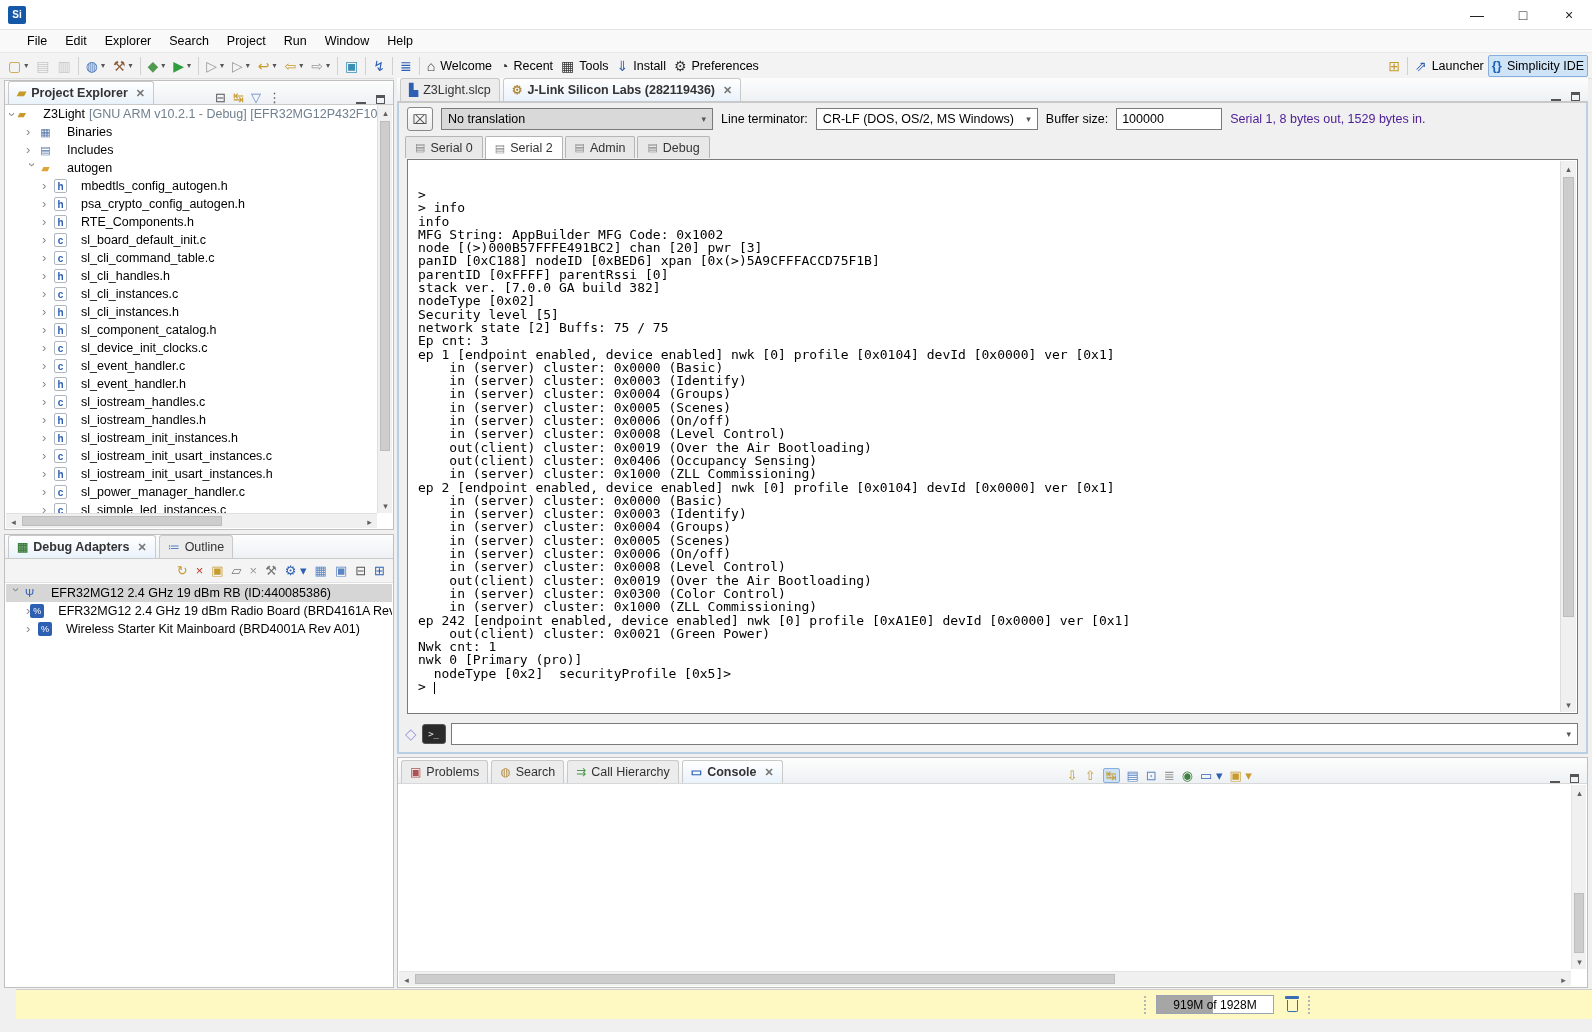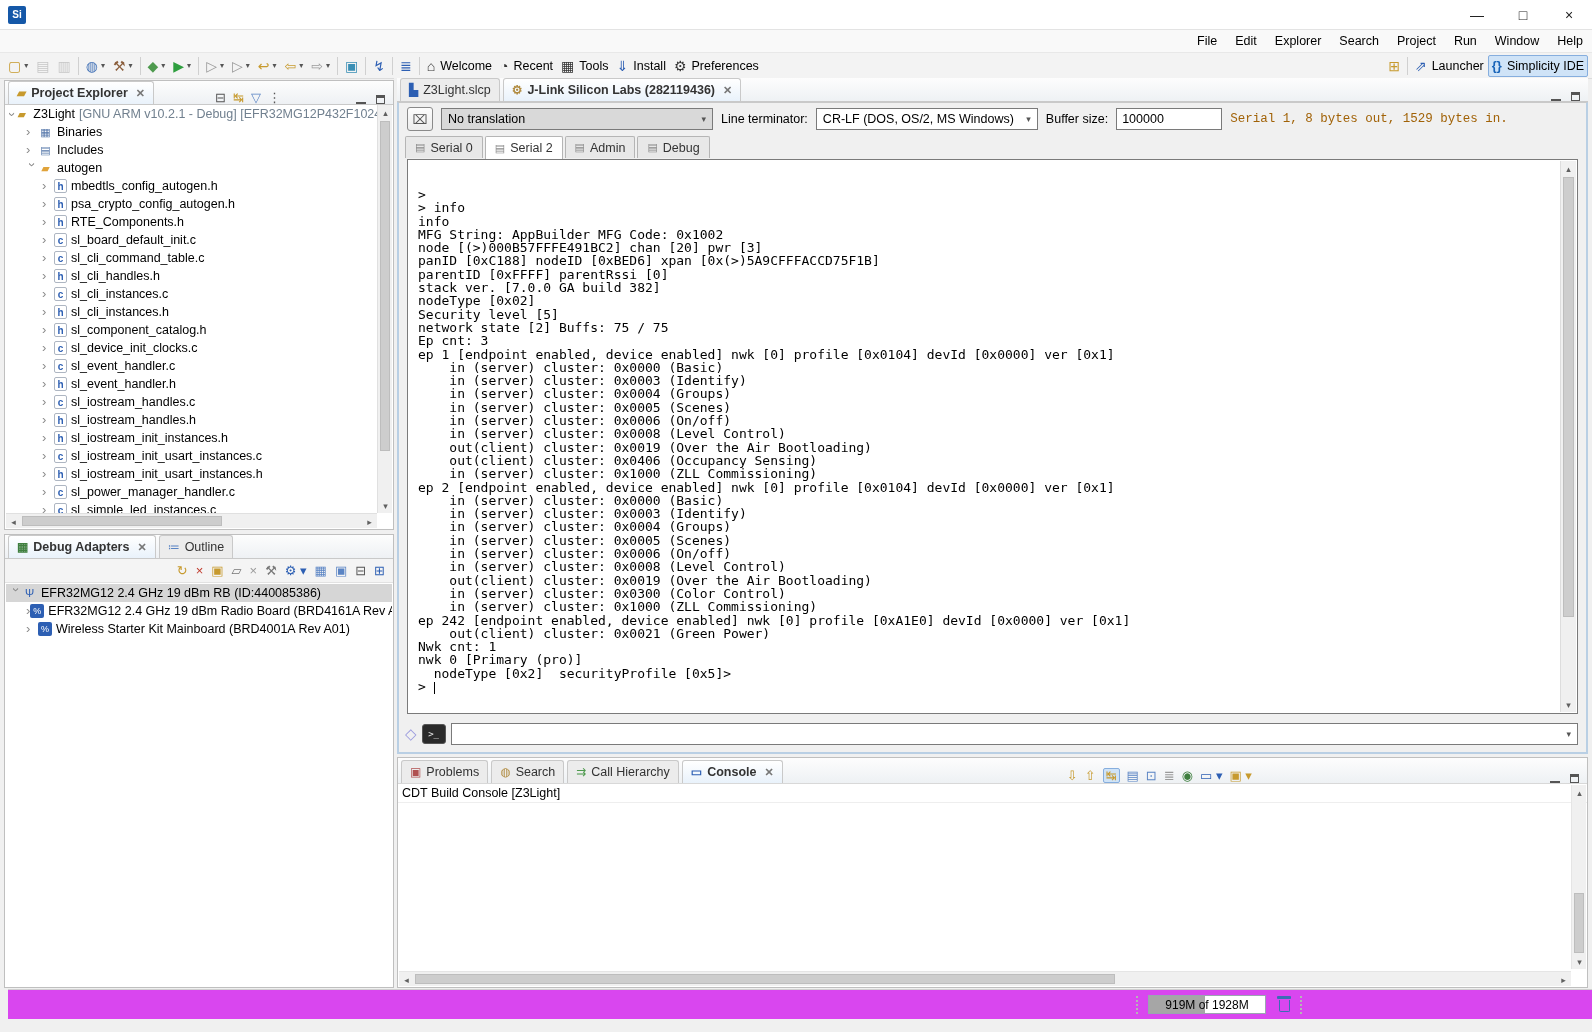--- a/index.html
+++ b/index.html
@@ -9,21 +9,21 @@
     font-size:12.5px; color:#000;
     background:#f0f0f0;
     position:relative; overflow:hidden;
   }
   
   #titlebar{position:absolute;left:0;top:0;right:0;height:30px;background:#fff;display:flex;align-items:center;border-bottom:1px solid #e3e3e3;}
   .app-icon{width:18px;height:18px;margin:0 7px 0 8px;background:#1558a8;color:#fff;font-size:10px;font-weight:bold;display:flex;align-items:center;justify-content:center;border-radius:2px;}
   #win-controls{margin-left:auto;display:flex;height:100%;}
   .win-btn{width:46px;height:100%;display:flex;align-items:center;justify-content:center;font-size:14px;color:#222;}
   
-  #menubar{position:absolute;left:0;top:30px;right:0;height:23px;background:#f9f9f9;display:flex;align-items:center;padding-left:6px;border-bottom:1px solid #e8e8e8;justify-content:flex-end;}
+  #menubar{position:absolute;left:0;top:30px;right:0;height:23px;background:#f9f9f9;display:flex;align-items:center;padding-left:18px;border-bottom:1px solid #e8e8e8;}
   .menu-item{padding:3px 9px;}
   
   #toolbar{position:absolute;left:0;top:53px;right:0;height:26px;background:#f3f3f3;border-bottom:1px solid #dcdcdc;display:flex;align-items:center;padding:0 4px;}
   #main-toolbar-left{display:flex;align-items:center;height:100%;}
   #toolbar-right{margin-left:auto;display:flex;align-items:center;height:100%;}
   .tb-btn{display:flex;align-items:center;height:22px;padding:0 3px;border:1px solid transparent;border-radius:2px;gap:3px;}
   .tb-btn.disabled{opacity:.5;}
   .tb-btn.active-persp{background:#cfe3f7;border-color:#86aede;}
   .tb-glyph{font-size:14px;line-height:14px;}
   .tb-label{margin-left:2px;}
@@ -41,21 +41,21 @@
   .mm-max{display:inline-block;width:9px;height:9px;border:1.5px solid #555;border-top-width:3px;}
   .panel-toolbar-icons{display:flex;align-items:center;gap:7px;padding-right:6px;margin-left:auto;}
   .pt-icon{font-size:13px;line-height:13px;}
   
   #pe-panel{position:absolute;left:4px;top:80px;width:390px;height:450px;background:#fff;border:1px solid #bfbfbf;}
   #pe-tree{position:absolute;left:1px;right:16px;top:24px;bottom:16px;overflow:hidden;background:#fff;}
   .tree-row{display:flex;align-items:center;height:18px;white-space:nowrap;}
   .tree-row.selected{background:#d6d6d6;}
   .chevron{display:inline-block;width:12px;color:#8a8a8a;font-size:13px;transform:translateY(-1px);}
   .chevron.open{transform:rotate(90deg);}
-  .tlabel{margin-left:4px;}
+  .tlabel{margin-left:14px;}
   .tdeco{color:#71808f;margin-left:4px;}
   .ticon{display:inline-flex;align-items:center;justify-content:center;width:15px;height:15px;font-size:11px;flex:none;}
   .ticon.boxed{border:1px solid #aeb6c2;background:#fff;border-radius:2px;font-weight:bold;font-size:10px;width:13px;height:14px;}
   .ticon.chip{background:#2d5fb3;color:#fff;border-radius:2px;font-size:9px;width:14px;height:14px;}
   .scroll-v{position:absolute;top:24px;right:1px;bottom:16px;width:15px;background:#f0f0f0;border-left:1px solid #e0e0e0;}
   .scroll-h{position:absolute;left:1px;right:16px;bottom:1px;height:15px;background:#f0f0f0;border-top:1px solid #e0e0e0;}
   .sb-arrow{position:absolute;color:#606060;font-size:9px;width:15px;height:15px;display:flex;align-items:center;justify-content:center;}
   .sb-thumb{position:absolute;background:#cdcdcd;border:1px solid #bdbdbd;}
   #debug-panel{position:absolute;left:4px;top:534px;width:390px;height:454px;background:#fff;border:1px solid #bfbfbf;}
   #da-toolbar{display:flex;justify-content:flex-end;align-items:center;gap:8px;height:24px;padding:0 8px;background:#f4f4f4;border-bottom:1px solid #e2e2e2;}
@@ -64,21 +64,21 @@
   #editor-tabbar{position:absolute;left:397px;top:78px;right:4px;height:24px;}
   #serial-panel{position:absolute;left:397px;top:102px;right:4px;height:652px;background:#f0f0f0;border:2px solid #b9cfe4;border-top:1px solid #c9c9c9;}
   #serial-toolbar{position:absolute;left:0;right:0;top:0;height:32px;display:flex;align-items:center;gap:8px;padding:0 8px;}
   .icon-btn{width:26px;height:24px;border:1px solid #8a8a8a;border-radius:3px;background:linear-gradient(#fdfdfd,#ececec);display:flex;align-items:center;justify-content:center;font-size:13px;color:#555;}
   .combo{height:22px;border:1px solid #7a7a7a;background:#fff;display:flex;align-items:center;padding:0 6px;gap:6px;}
   .combo .combo-caret{margin-left:auto;color:#555;font-size:9px;}
   #combo-translation{width:272px;background:#d9d9d9;}
   #combo-terminator{width:222px;}
   .field-label{white-space:nowrap;}
   #buffer-input{width:106px;height:22px;border:1px solid #7a7a7a;padding:0 5px;font-family:"Liberation Sans",sans-serif;font-size:12.5px;}
-  #serial-status{white-space:nowrap;color:#a16207;font-family:Liberation Mono, monospace;}
+  #serial-status{white-space:nowrap;color:#4c1d95;}
   #serial-tabbar{position:absolute;left:6px;top:33px;height:22px;display:flex;gap:2px;}
   .stab{display:flex;align-items:center;gap:5px;padding:0 9px;height:22px;border:1px solid #b5b5b5;border-bottom:none;background:#e8e8e8;border-radius:2px 2px 0 0;color:#333;}
   .stab.active{background:#fff;height:23px;z-index:2;}
   .stab .kb{color:#8a8a8a;font-size:11px;}
   #terminal-wrap{position:absolute;left:8px;right:8px;top:56px;bottom:38px;border:1px solid #7a7a7a;background:#fff;}
   #terminal-pre{position:absolute;left:2px;top:0;right:18px;bottom:0;overflow:hidden;margin:0;padding:28px 4px 4px 8px;font-family:"DejaVu Sans Mono",monospace;font-size:13px;line-height:13.3px;color:#000;white-space:pre;}
   #terminal-cursor{display:inline-block;width:1px;height:12px;background:#000;vertical-align:text-bottom;}
   #terminal-scroll{position:absolute;top:1px;right:1px;bottom:1px;width:16px;background:#f0f0f0;border-left:1px solid #ddd;}
   #input-row{position:absolute;left:6px;right:8px;bottom:6px;height:24px;display:flex;align-items:center;gap:5px;}
   .tag-icon{color:#9a9ade;font-size:15px;}
@@ -88,21 +88,21 @@
   
   #bottom-panel{position:absolute;left:397px;top:757px;right:4px;height:231px;background:#fff;border:1px solid #bfbfbf;}
   #bottom-tabbar-row{display:flex;align-items:flex-end;height:26px;background:linear-gradient(#fdfdfd,#eef1f4);border-bottom:1px solid #d8d8d8;}
   #console-title{padding:2px 4px;border-bottom:1px solid #eee;}
   #console-clip{position:absolute;left:4px;right:20px;top:46px;bottom:40px;overflow:hidden;}
   #console-pre{position:relative;top:-7px;margin:0;font-family:"DejaVu Sans Mono",monospace;font-size:12px;line-height:14px;color:#000;white-space:pre;}
   #console-scroll-v{position:absolute;top:27px;right:1px;bottom:18px;width:15px;background:#f0f0f0;border-left:1px solid #e5e5e5;}
   #console-scroll-h{position:absolute;left:1px;right:16px;bottom:1px;height:15px;background:#f0f0f0;border-top:1px solid #e5e5e5;}
   .hl-icon{background:#cfe3f7;border:1px solid #86aede;border-radius:2px;padding:0 2px;}
   
-  #statusbar{position:absolute;left:8px;top:989px;right:0;height:30px;background:#d946ef;border-top:1px solid #cfcfcf;display:flex;align-items:center;padding-left:36px;}
+  #statusbar{position:absolute;left:16px;top:989px;right:0;height:30px;background:#fef9c3;border-top:1px solid #cfcfcf;display:flex;align-items:center;padding-left:36px;}
   #heap-widget{position:absolute;left:1140px;top:5px;width:118px;height:19px;border:1px solid #9aa5b1;background:#fff;overflow:hidden;}
   #heap-fill{position:absolute;left:0;top:0;bottom:0;background:#a6a6a6;}
   #heap-text{position:absolute;inset:0;display:flex;align-items:center;justify-content:center;font-size:12px;}
   #gc-trash{position:absolute;left:1268px;top:6px;width:16px;height:17px;}
   .trash-lid{width:14px;height:3px;background:#3a6db5;margin:0 auto;border-radius:1px;}
   .trash-body{width:11px;height:12px;border:1.5px solid #3a6db5;border-top:none;margin:1px auto 0;border-radius:0 0 2px 2px;}
   .grip{width:4px;height:18px;border-left:2px dotted #b5b5b5;position:absolute;top:6px;}
   .sash-v{position:absolute;left:394px;top:78px;width:3px;bottom:44px;background:#f0f0f0;}
   .gold{color:#c79a2e;}
 </style>
@@ -560,21 +560,20 @@
         <span class="pt-icon" style="color: rgb(154, 154, 154);">≣</span>
         <span class="pt-icon" style="color: rgb(63, 127, 63);">◉</span>
         <span class="pt-icon" style="color: rgb(45, 95, 179);">▭ ▾</span>
         <span class="pt-icon" style="color: rgb(199, 154, 46);">▣ ▾</span>
       </div>
     <div class="minmax">
       <span class="mm-min"></span>
       <span class="mm-max"></span>
     </div>
   </div>
-  <div id="console-title">CDT Build Console [Z3Light]</div>
   <div id="console-scroll-v">
     <div class="sb-arrow" style="top:0;">▴</div>
     <div class="sb-thumb" style="left:2px;right:2px;bottom:16px;height:60px;"></div>
     <div class="sb-arrow" style="bottom:0;">▾</div>
   </div>
   <div id="console-scroll-h">
     <div class="sb-arrow" style="left:0;">◂</div>
     <div class="sb-thumb" style="top:2px;bottom:2px;left:16px;width:700px;"></div>
     <div class="sb-arrow" style="right:0;">▸</div>
   </div>

